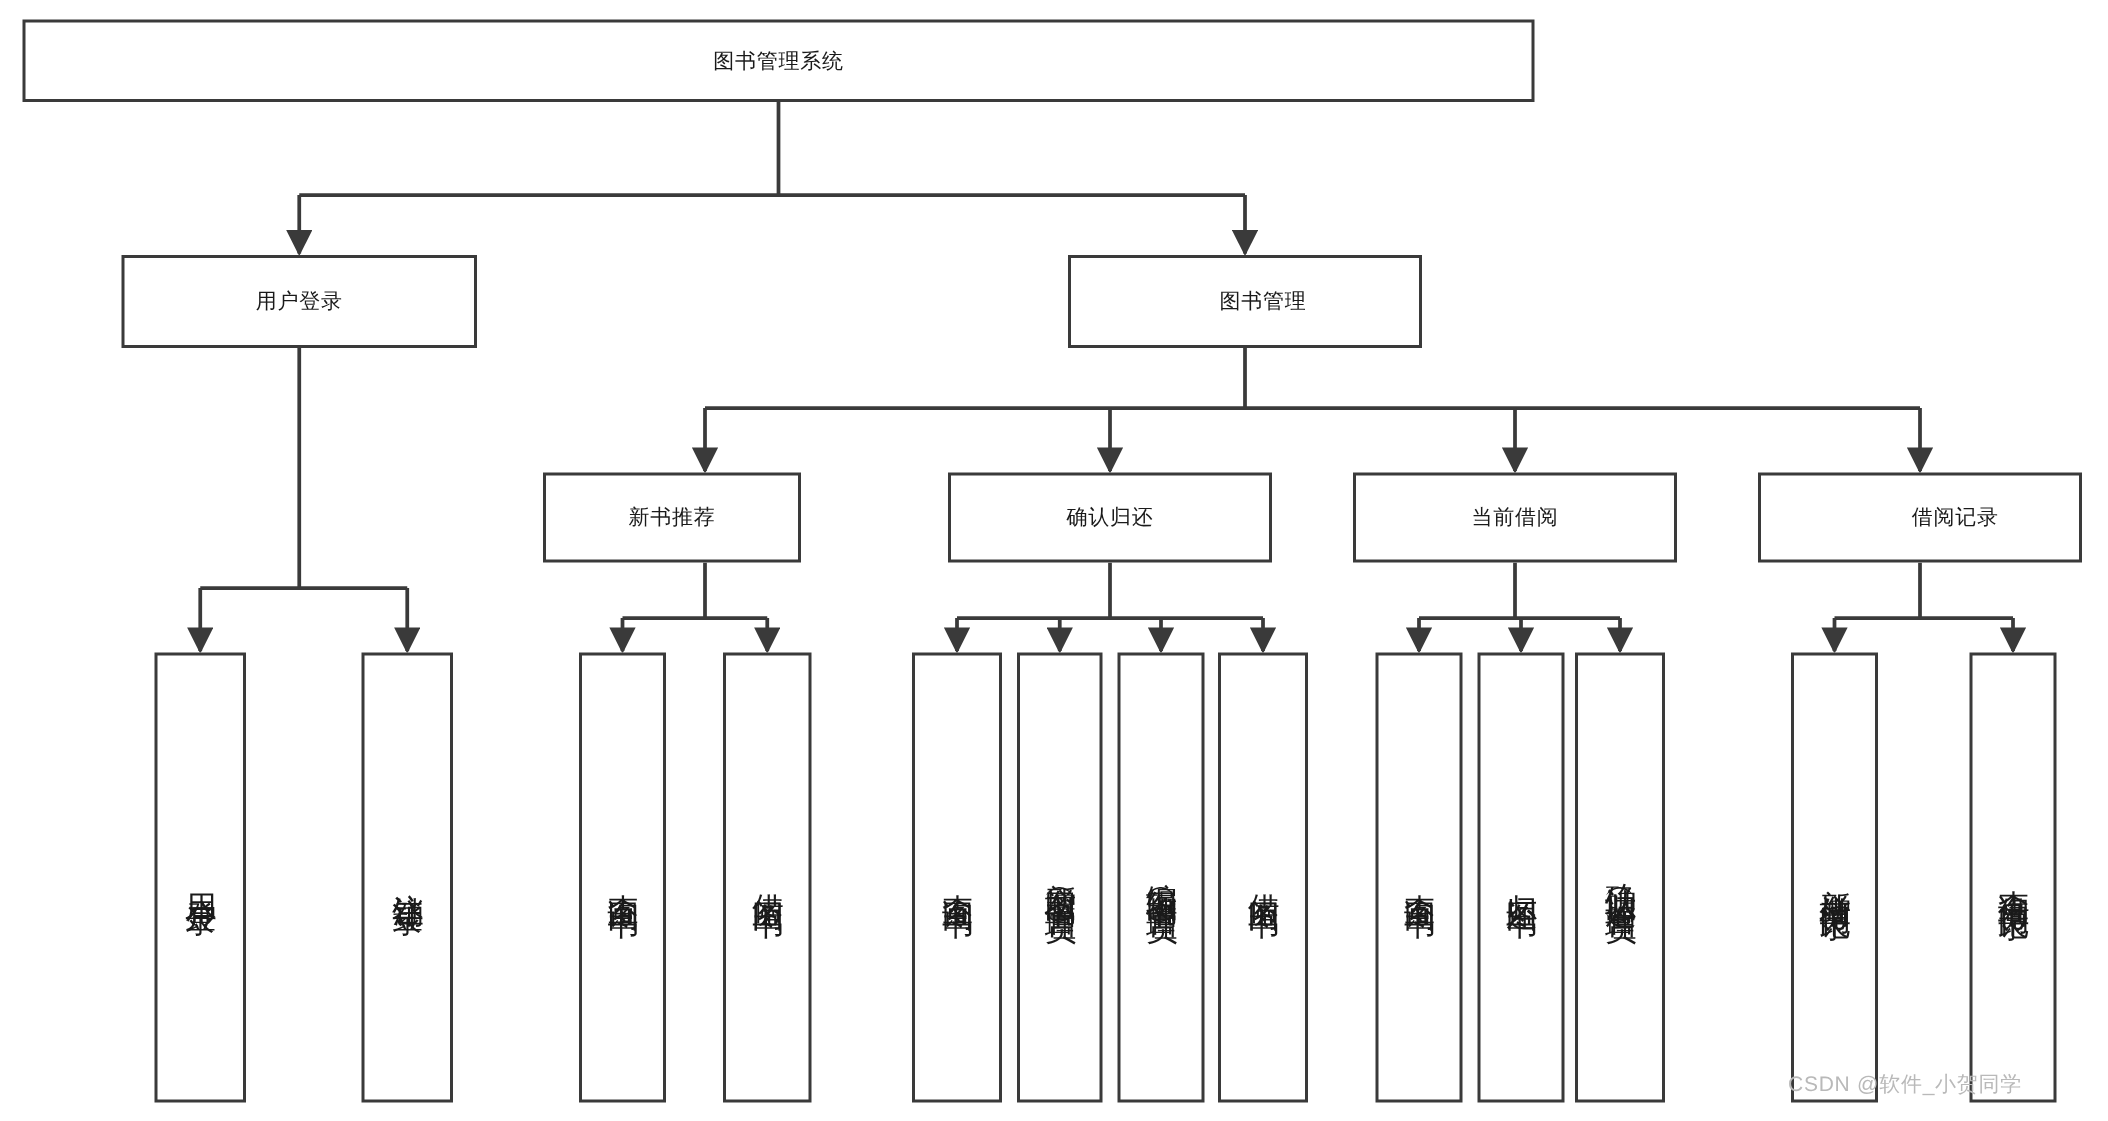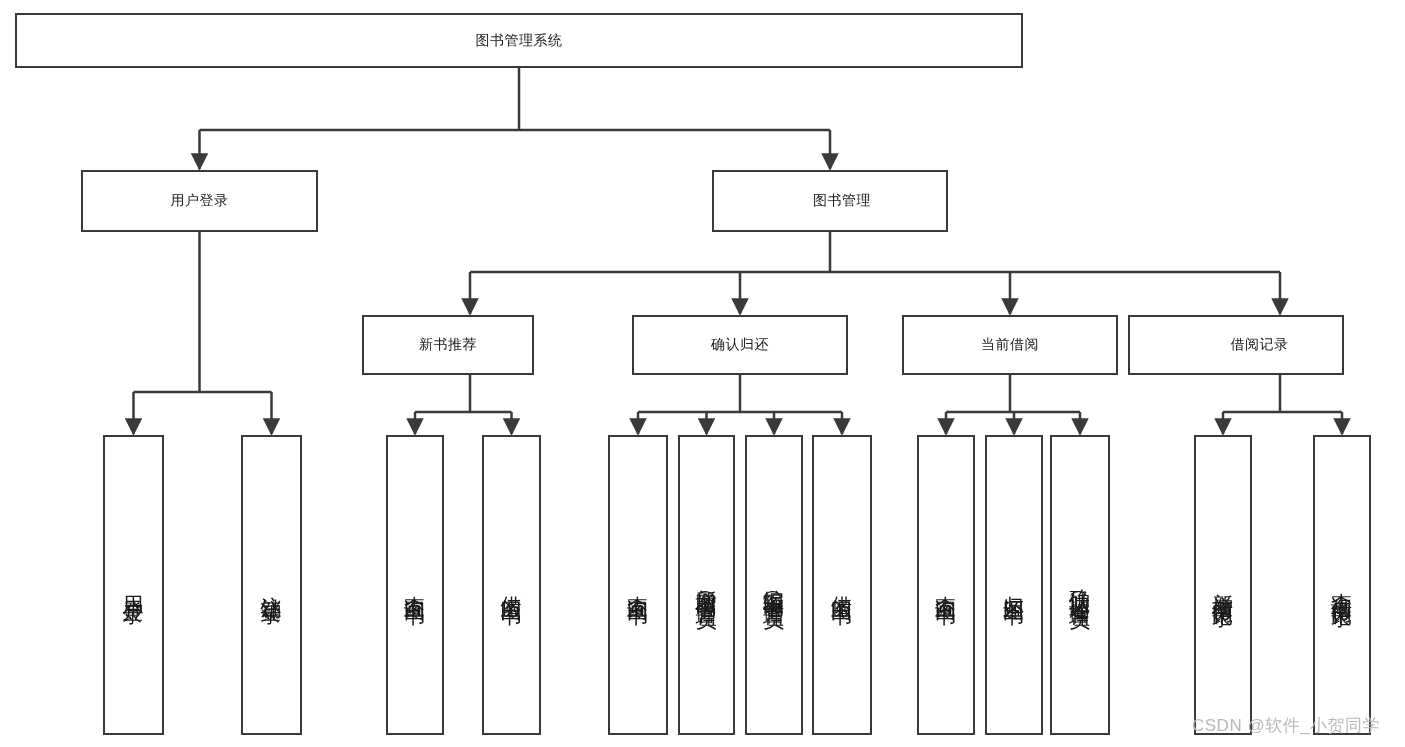--- a/index.html
+++ b/index.html
@@ -50,21 +50,21 @@
     align-items: center;
     justify-content: center;
   }
   .node.vert .vlabel {
     writing-mode: vertical-rl;
     text-orientation: upright;
     white-space: nowrap;
   }
   .watermark {
     position: absolute;
-    font-size: 17px;
+    font-size: 14px;
     color: #b9b9b9;
     white-space: nowrap;
     letter-spacing: 0.5px;
   }
 </style>
 </head>
 <body>
 
 <div id="canvas">
 
@@ -123,21 +123,21 @@
       </div>
       <div class="node horiz" style="left: 362px; top: 315px; width: 172px; height: 60px;">
         <span>新书推荐</span>
       </div>
       <div class="node horiz" style="left: 632px; top: 315px; width: 216px; height: 60px;">
         <span>确认归还</span>
       </div>
       <div class="node horiz" style="left: 902px; top: 315px; width: 216px; height: 60px; text-align: center;">
         <span>当前借阅</span>
       </div>
-      <div class="node horiz" style="left: 1128px; top: 315px; width: 216px; height: 60px; padding-left: 47px;">
+      <div class="node horiz" style="left: 1172px; top: 315px; width: 216px; height: 60px; padding-left: 47px;">
         <span>借阅记录</span>
       </div>
       <div class="node vert" style="left: 103px; top: 435px; width: 61px; height: 300px;">
         <span class="vlabel">用户登录</span>
       </div>
       <div class="node vert" style="left: 241px; top: 435px; width: 61px; height: 300px;">
         <span class="vlabel">注销登录</span>
       </div>
       <div class="node vert" style="left: 386px; top: 435px; width: 58px; height: 300px;">
         <span class="vlabel">查询图书</span>

